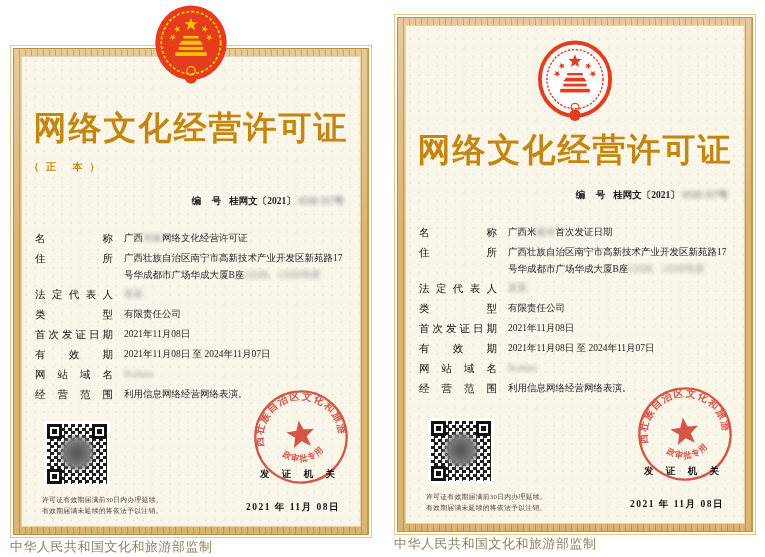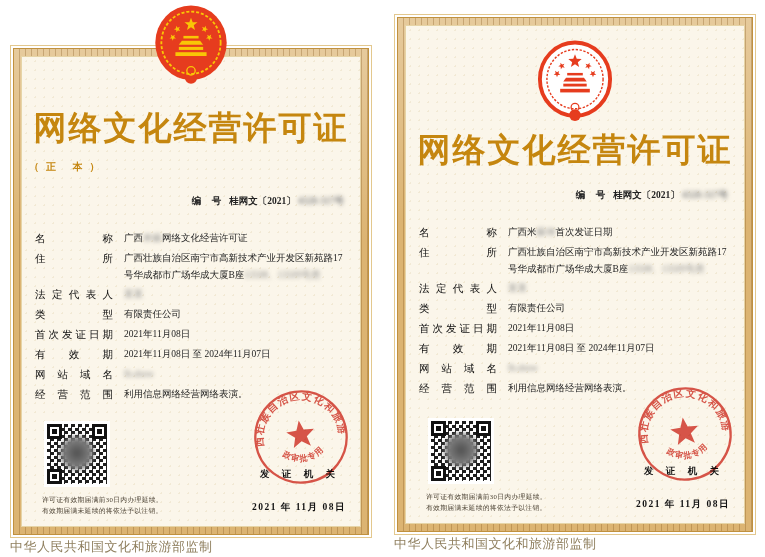--- a/index.html
+++ b/index.html
@@ -91,21 +91,21 @@
   }
   .notes { margin-top:7px; font-size:6.8px; line-height:1.65; color:#4c4335; letter-spacing:.3px; }
 
   .seal-area { position:relative; width:148px; height:128px; }
   .seal-svg { position:absolute; top:0; right:2px; width:98px; height:98px; opacity:.9; transform:rotate(-8deg); mix-blend-mode:multiply; }
   .issuer {
     position:absolute; top:80px; right:12px; z-index:0;
     font-weight:bold; font-size:9.5px; letter-spacing:5px; color:#111; white-space:nowrap;
   }
   .issue-date {
-    position:absolute; bottom:2px; right:6px;
+    position:absolute; bottom:2px; right:12px;
     font-weight:bold; font-size:9.5px; letter-spacing:1.5px; color:#111; white-space:nowrap;
   }
 
   .footer {
     margin-top:0; text-align:left; font-size:13px; color:#8f7f5e; letter-spacing:.5px; padding-right:2px;
   }
 </style>
 </head>
 <body>
 

